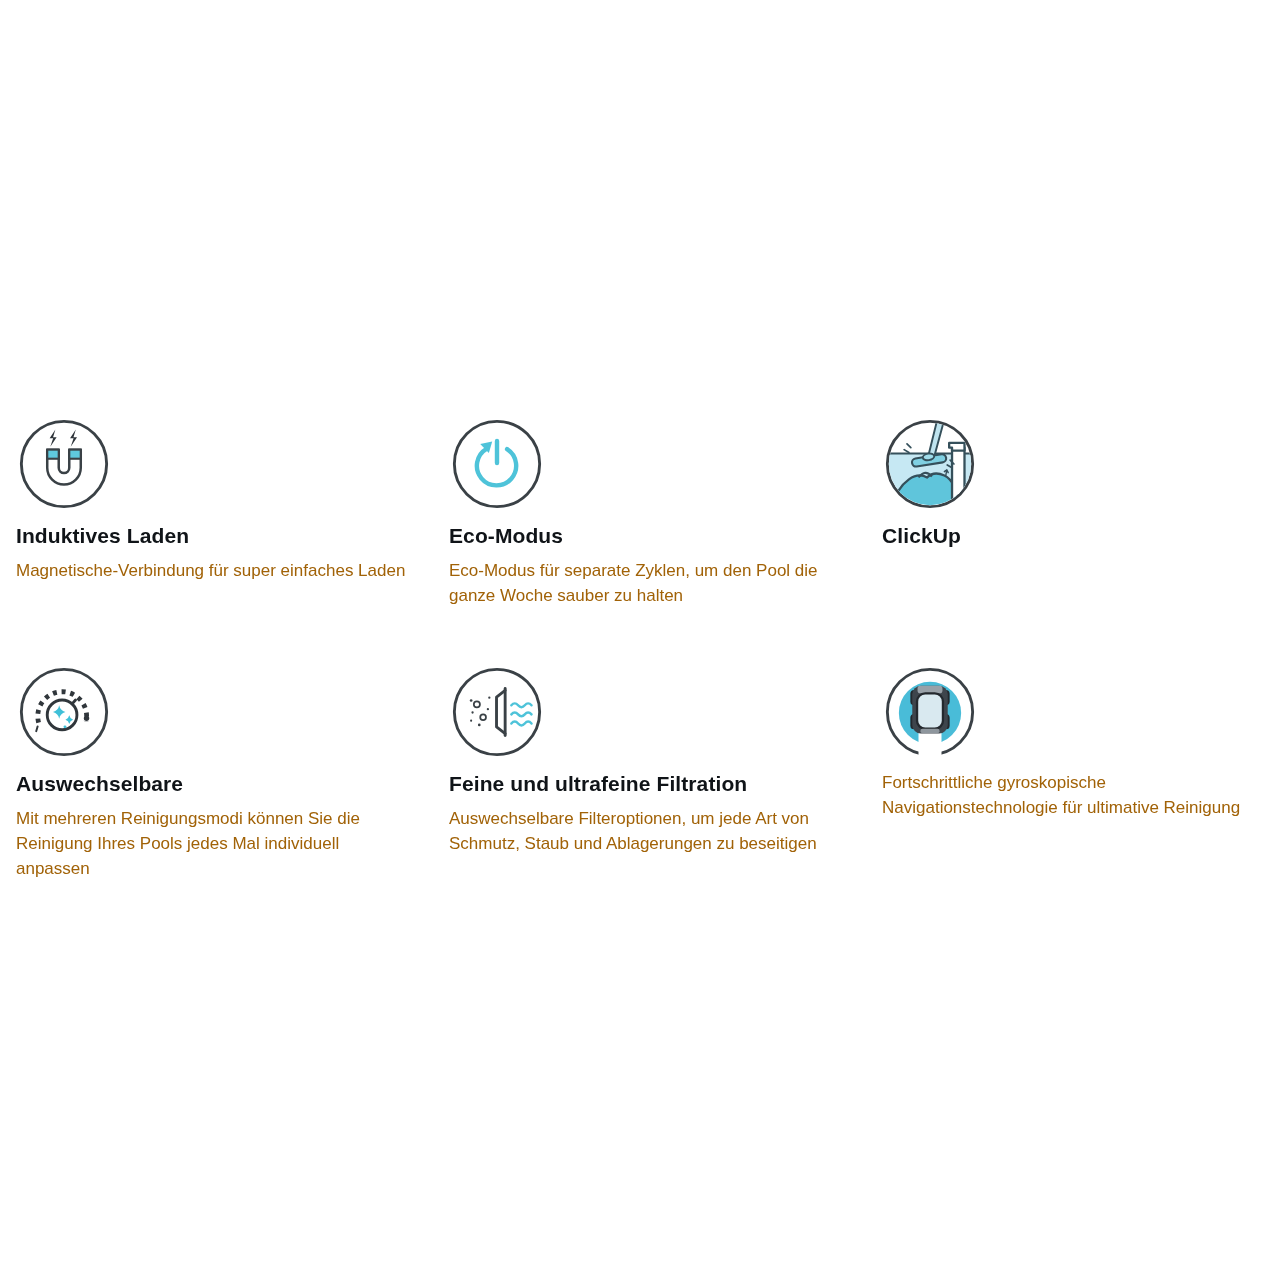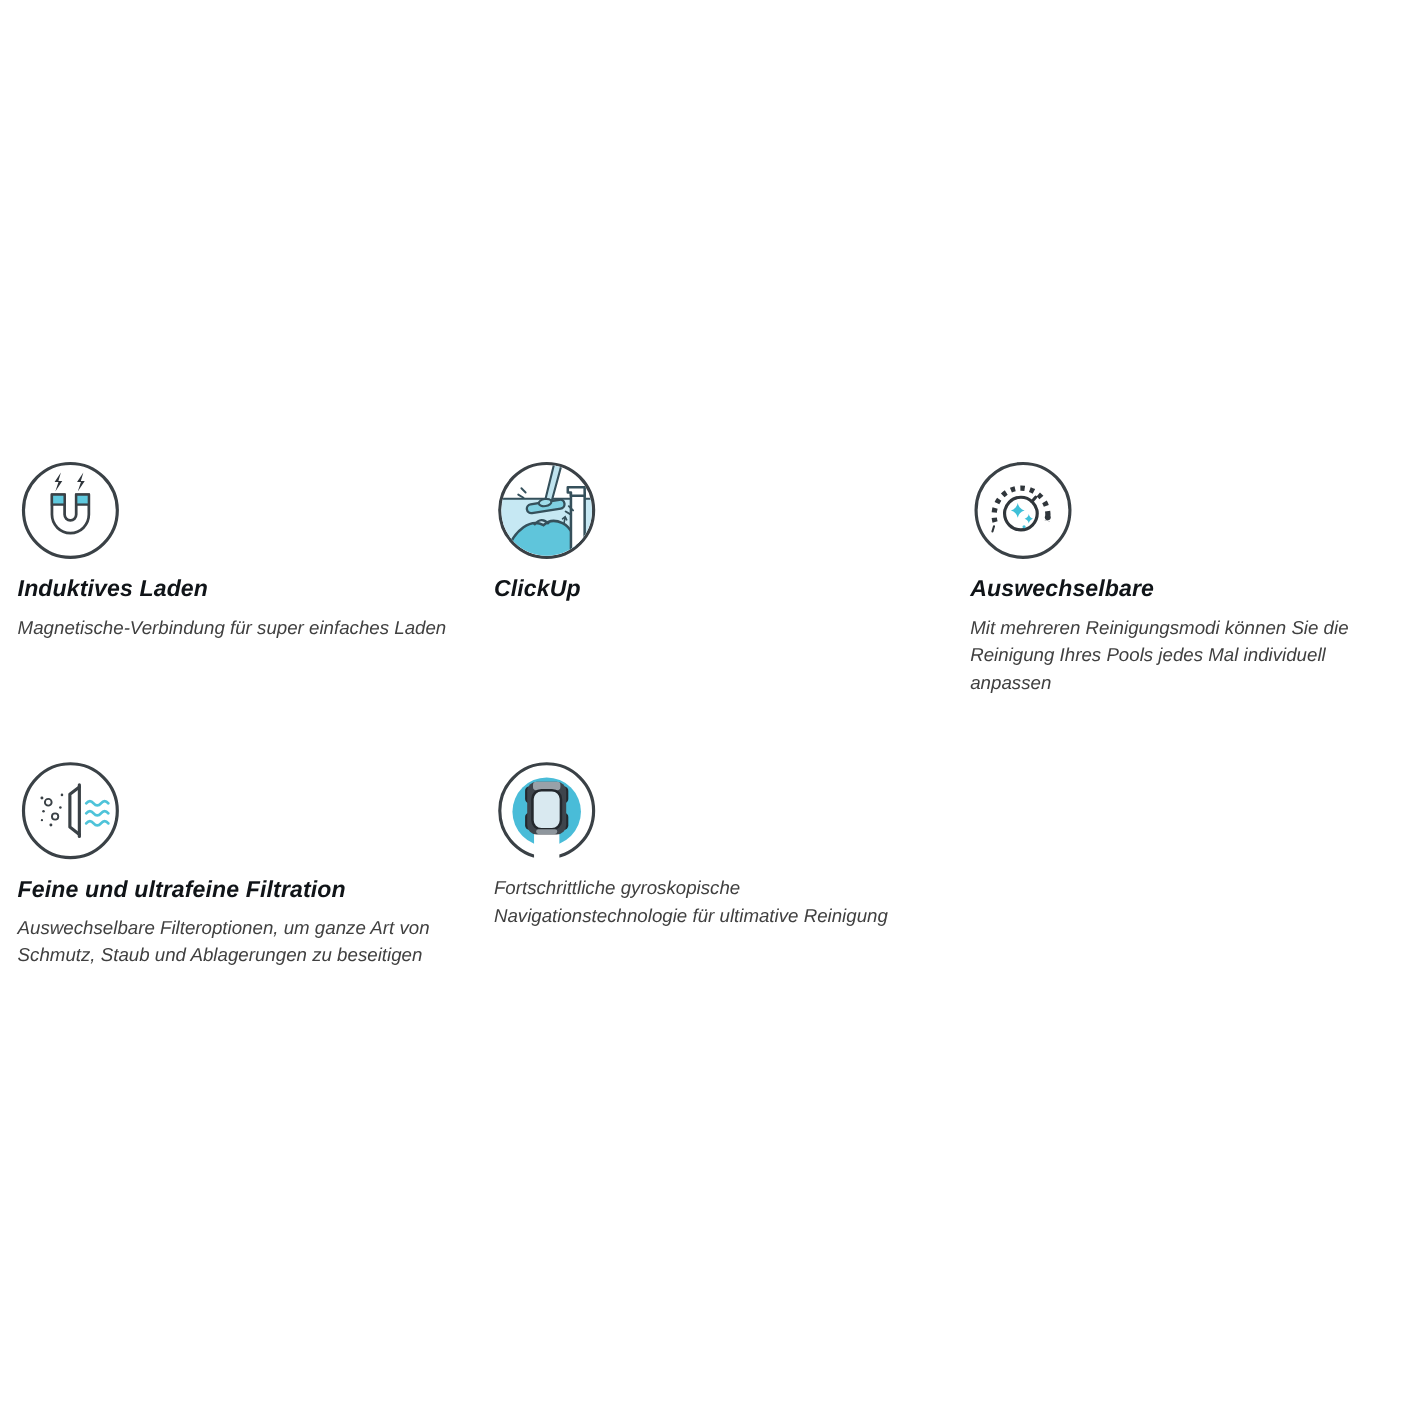--- a/index.html
+++ b/index.html
@@ -12,41 +12,41 @@
   }
   .features-grid {
     position: absolute;
     top: 418px;
     left: 16px;
     display: grid;
     grid-template-columns: 396px 396px 396px;
     column-gap: 37px;
     row-gap: 58px;
   }
-  .feature-card { width: 396px; font-style: italic; }
+  .feature-card { width: 396px; }
   .icon-wrap {
     height: 92px;
     width: 92px;
     margin: 0 0 12px 2px;
   }
   .icon-wrap svg { display: block; }
   .feature-title {
     margin: 0 0 8px 0;
     font-size: 21px;
     line-height: 28px;
     font-weight: 700;
     color: #101418;
     letter-spacing: 0.1px;
   }
   .feature-desc {
     margin: 0;
     font-size: 17px;
     line-height: 25px;
     font-weight: 400;
-    color: #404040;
+    color: #a16207;
   }
 </style>
 </head>
 <body>
 
 <div class="features-grid">
 
   <div class="feature-card">
     <div class="icon-wrap">
       <svg viewBox="0 0 96 96" width="92" height="92">
@@ -55,20 +55,32 @@
         <path d="M60.3 12 L54.3 21 H58 L55 30 L61.6 20.2 H57.9 Z" fill="#2E343A"></path>
         <path d="M30.5 33 L30.5 52 A17.5 17.5 0 0 0 65.5 52 L65.5 33 L53.5 33 L53.5 52 A5.5 5.5 0 0 1 42.5 52 L42.5 33 Z" fill="#fff" stroke="#3A4146" stroke-width="2.6" stroke-linejoin="round"></path>
         <rect x="30.5" y="33" width="12" height="9.5" fill="#5FC9DE" stroke="#3A4146" stroke-width="2.2"></rect>
         <rect x="53.5" y="33" width="12" height="9.5" fill="#5FC9DE" stroke="#3A4146" stroke-width="2.2"></rect>
       </svg>
     </div>
     <h3 class="feature-title">Induktives Laden</h3>
     <p class="feature-desc">Magnetische-Verbindung für super einfaches Laden</p>
   </div>
 
+  <div class="feature-card">
+    <div class="icon-wrap">
+      <svg viewBox="0 0 96 96" width="92" height="92">
+        <circle cx="48" cy="48" r="44.5" fill="#fff" stroke="#3A4146" stroke-width="3"></circle>
+        <path d="M58.5 32.5 A20.5 20.5 0 1 1 37 32.2" fill="none" stroke="#4EC3D9" stroke-width="4.6" stroke-linecap="round"></path>
+        <line x1="48" y1="24" x2="48" y2="47" stroke="#4EC3D9" stroke-width="4.6" stroke-linecap="round"></line>
+        <path d="M43 24.5 L30.5 27 L39.5 36.5 Z" fill="#4EC3D9"></path>
+      </svg>
+    </div>
+    <h3 class="feature-title">Eco-Modus</h3>
+    <p class="feature-desc">Eco-Modus für separate Zyklen, um den Pool die ganze Woche sauber zu halten</p>
+  </div>
 
   <div class="feature-card">
     <div class="icon-wrap">
       <svg viewBox="0 0 96 96" width="92" height="92">
         <defs>
             <clipPath id="cuclip">
               <circle cx="48" cy="48" r="43"></circle>
             </clipPath>
           </defs>
         <circle cx="48" cy="48" r="44.5" fill="#fff" stroke="#3A4146" stroke-width="3"></circle>
@@ -124,21 +136,21 @@
         <circle cx="40" cy="33" r="1.2" fill="#3A4146"></circle>
         <circle cx="21" cy="57" r="1.1" fill="#3A4146"></circle>
         <path d="M56.5 23.5 V72.5" stroke="#3A4146" stroke-width="3" stroke-linecap="round"></path>
         <path d="M56.5 25.5 L47.5 32.5 V63.5 L56.5 70.5" fill="none" stroke="#3A4146" stroke-width="3" stroke-linejoin="round" stroke-linecap="round"></path>
         <path d="M63 41 q3.5 -4 7 0 t7 0 t7 0" fill="none" stroke="#4EC3D9" stroke-width="2.6" stroke-linecap="round"></path>
         <path d="M63 50.5 q3.5 -4 7 0 t7 0 t7 0" fill="none" stroke="#4EC3D9" stroke-width="2.6" stroke-linecap="round"></path>
         <path d="M63 60 q3.5 -4 7 0 t7 0 t7 0" fill="none" stroke="#4EC3D9" stroke-width="2.6" stroke-linecap="round"></path>
       </svg>
     </div>
     <h3 class="feature-title">Feine und ultrafeine Filtration</h3>
-    <p class="feature-desc">Auswechselbare Filteroptionen, um ganze Art von Schmutz, Staub und Ablagerungen zu beseitigen</p>
+    <p class="feature-desc">Auswechselbare Filteroptionen, um jede Art von Schmutz, Staub und Ablagerungen zu beseitigen</p>
   </div>
 
   <div class="feature-card">
     <div class="icon-wrap">
       <svg viewBox="0 0 96 96" width="92" height="92">
         <circle cx="48" cy="48" r="44.5" fill="#fff" stroke="#3A4146" stroke-width="3"></circle>
         <circle cx="48" cy="49" r="32.5" fill="#49BCD8"></circle>
         <rect x="36" y="62" width="24" height="34" fill="#fff"></rect>
         <rect x="27.5" y="25" width="8" height="16" rx="4" fill="#23282D"></rect>
         <rect x="60.5" y="25" width="8" height="16" rx="4" fill="#23282D"></rect>

